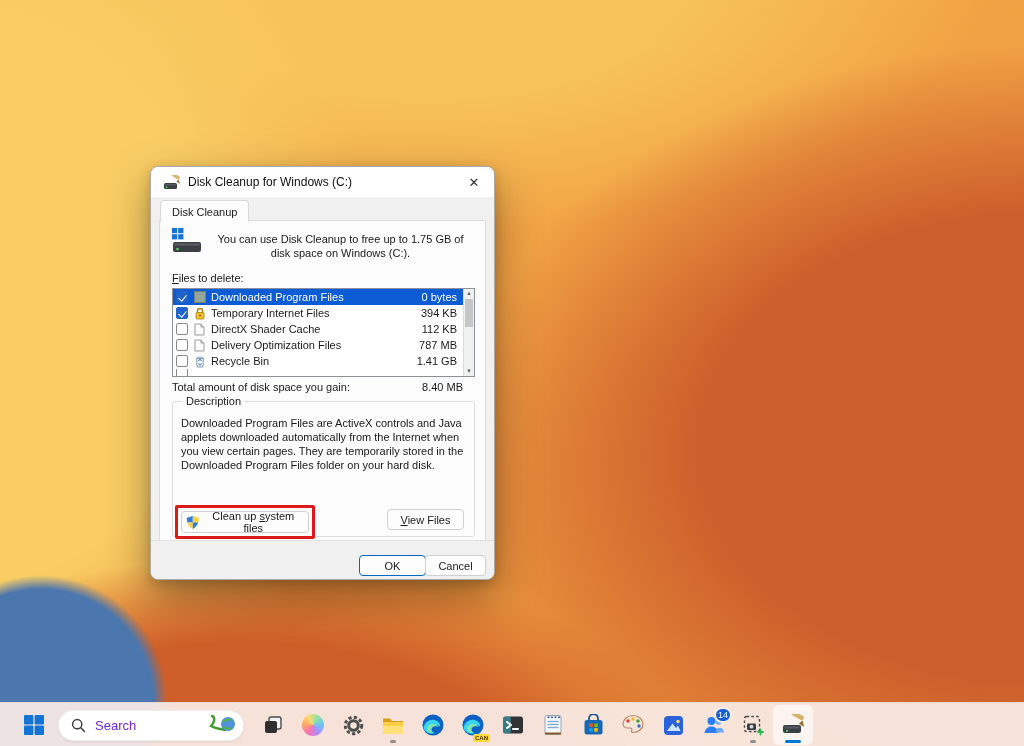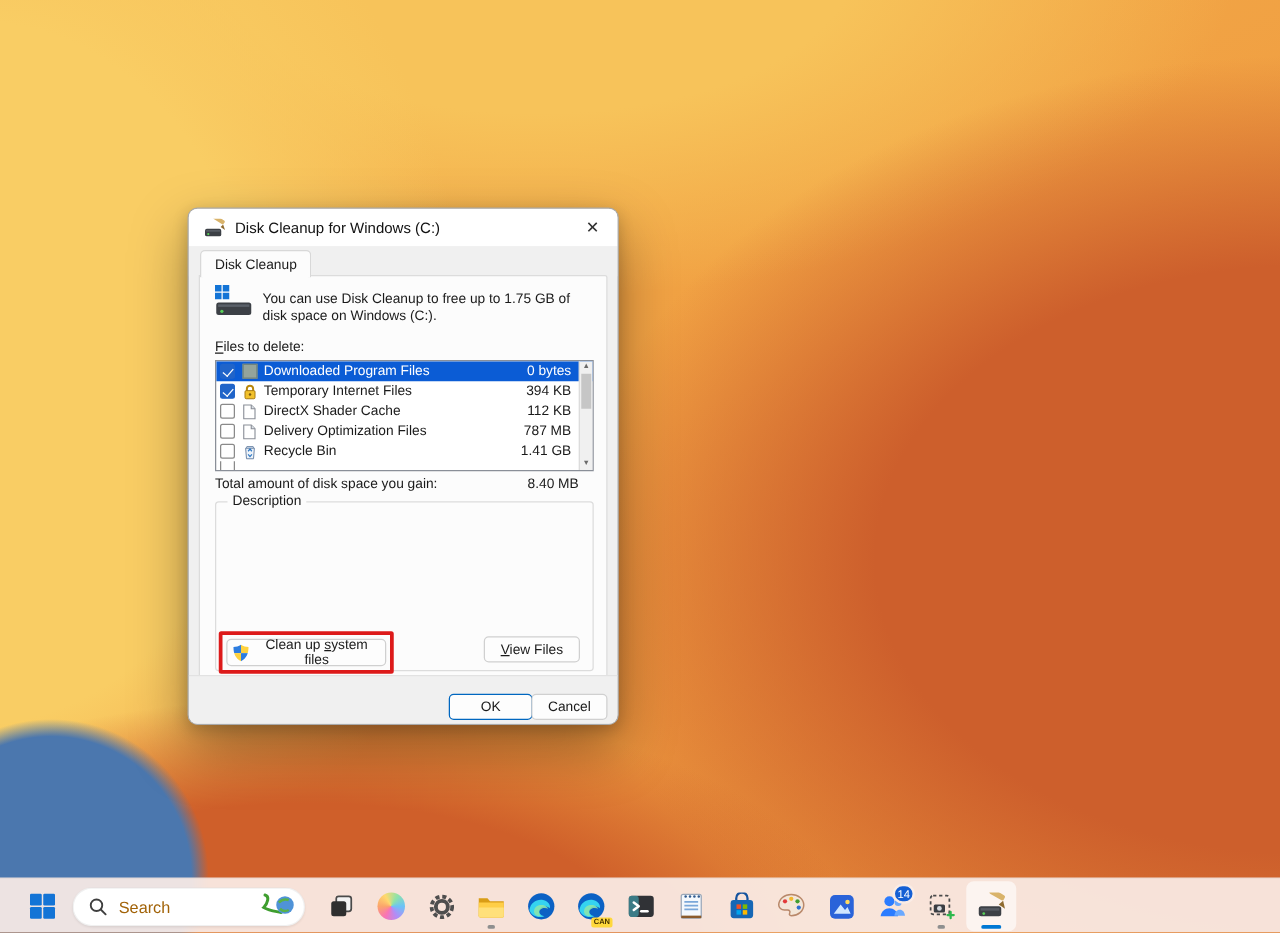--- a/index.html
+++ b/index.html
@@ -28,21 +28,21 @@
   .titlebar .t-icon { width:17px; height:15px; margin-right:8px; flex:none; }
   .titlebar .t-text { font-size:12px; color:#111; }
   .close-btn { position:absolute; right:0; top:0; width:40px; height:30px; display:flex; align-items:center; justify-content:center; font-size:13px; color:#333; cursor:default; }
 
   .tabstrip { position:absolute; left:0; top:30px; right:0; height:24px; background:#f0f0f0; }
   .tab { position:absolute; left:9px; top:3px; height:22px; padding:0 11px; background:#fcfcfc; border:1px solid #d8d8d8; border-bottom:none; border-radius:4px 4px 0 0; display:flex; align-items:center; font-size:11px; z-index:2; }
 
   .page { position:absolute; left:8px; right:8px; top:53px; height:322px; background:#fcfcfc; border:1px solid #dcdcdc; border-radius:0 2px 2px 2px; }
 
   .hdd-icon { position:absolute; left:12px; top:7px; }
-  .intro { position:absolute; left:50px; top:11px; right:14px; line-height:14px; }
+  .intro { position:absolute; left:50px; top:11px; right:14px; line-height:14px;text-align:center; }
 
   .files-label { position:absolute; left:12px; top:51px; }
   .mn { text-decoration:underline; }
 
   .listbox { position:absolute; left:12px; top:67px; width:303px; height:89px; background:#fff; border:1px solid #8a8f98; overflow:hidden; }
   .lrow { position:relative; height:16px; display:flex; align-items:center; padding:0 3px; gap:5px; }
   .lrow .nm { flex:1; white-space:nowrap; overflow:hidden; }
   .lrow .sz { white-space:nowrap; padding-right:14px; }
   .lrow.sel { background:#0b5cd5; color:#fff; }
   .cb { width:12px; height:12px; border:1px solid #8a8a8a; background:#fff; border-radius:2px; flex:none; position:relative; }
@@ -72,21 +72,21 @@
   .cancel-btn { position:absolute; left:274px; top:14px; width:61px; height:21px; }
 
   
   .taskbar { position:absolute; left:0; right:0; bottom:0; height:44px; background:rgba(250,236,230,0.93); border-top:1px solid rgba(0,0,0,0.04); }
   .tb-row { position:absolute; left:14px; top:0; height:44px; display:flex; align-items:center; }
   .tb-item { width:40px; height:40px; display:flex; align-items:center; justify-content:center; position:relative; border-radius:6px; flex:none; }
   .tb-item.active { background:rgba(255,255,255,0.6); }
   .run-dot { position:absolute; bottom:2px; left:50%; transform:translateX(-50%); width:6px; height:3px; border-radius:2px; background:#8f8f8f; }
   .run-dot.active { width:16px; background:#0078d4; }
   .search-pill { width:186px; height:31px; background:#fff; border:1px solid rgba(0,0,0,0.06); border-radius:16px; display:flex; align-items:center; padding:0 5px 0 12px; margin:0 9px 0 4px; box-shadow:0 1px 2px rgba(0,0,0,0.08); flex:none; }
-  .search-pill .s-text { flex:1; margin-left:9px; font-size:13px; color:#a16207; }
+  .search-pill .s-text { flex:1; margin-left:9px; font-size:13px; color:#6d28d9; }
   .badge { position:absolute; top:2px; right:1px; min-width:16px; height:16px; border-radius:8px; background:#155fd4; border:2px solid rgba(250,236,230,1); color:#fff; font-size:9px; display:flex; align-items:center; justify-content:center; padding:0 2px; }
   .can-badge { position:absolute; bottom:3px; right:3px; background:#ffd83b; color:#4a3500; font-size:6px; font-weight:bold; padding:0 2px; border-radius:2px; line-height:8px; }
 </style>
 </head>
 <body>
 
 <div class="dialog">
 
   <div class="titlebar">
     <svg class="t-icon" viewBox="0 0 17 15">
@@ -195,20 +195,21 @@
       </div>
     </div>
 
     <div class="total-row">
       <span>Total amount of disk space you gain:</span>
       <span>8.40 MB</span>
     </div>
 
     <div class="groupbox">
       <span class="gb-legend">Description</span>
+      <div class="gb-text">Downloaded Program Files are ActiveX controls and Java applets downloaded automatically from the Internet when you view certain pages. They are temporarily stored in the Downloaded Program Files folder on your hard disk.</div>
 
       <div class="cleanup-wrap">
         <button class="btn cleanup-btn">
           <svg width="14" height="15" viewBox="0 0 14 15">
             <defs>
                 <clipPath id="sh">
                   <path d="M7 0.5C5 1.8 3 2.3 0.8 2.4c0 5.2 1.5 9.3 6.2 11.8 4.7-2.5 6.2-6.6 6.2-11.8C11 2.3 9 1.8 7 0.5z"></path>
                 </clipPath>
               </defs>
             <g clip-path="url(#sh)">

